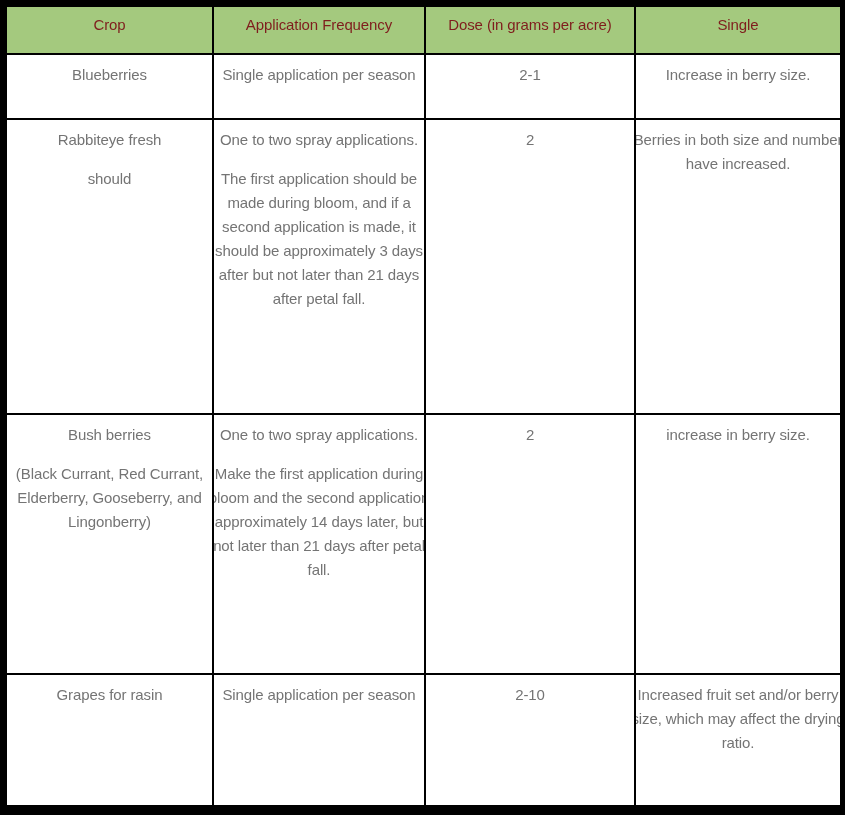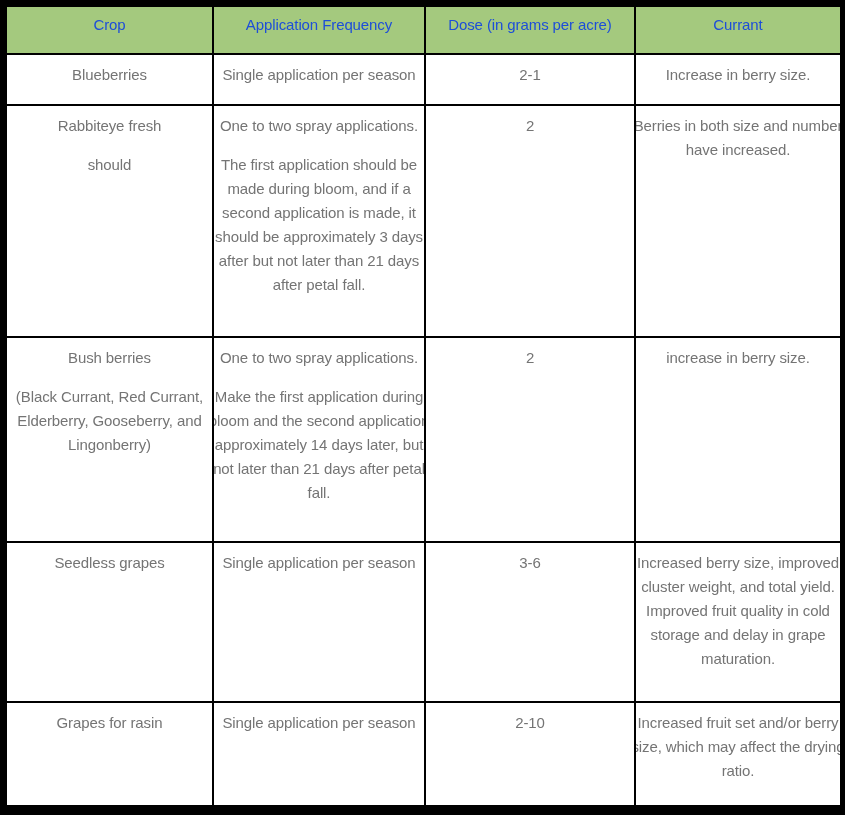--- a/index.html
+++ b/index.html
@@ -29,21 +29,21 @@
   th, td {
     border: 2px solid #000;
     vertical-align: top;
     text-align: center;
     padding: 8px 2px;
     overflow: hidden;
     font-weight: normal;
   }
   thead th {
     background: #a4c97e;
-    color: #1d4ed8;
+    color: #7f1d1d;
     height: 36px;
     padding-top: 6px;
     padding-bottom: 4px;
   }
   td p { margin: 0 0 15px 0; }
   td p:last-child { margin-bottom: 0; }
   
   p.wide { width: calc(100% + 18px); margin-left: -9px; }
   tbody tr.r1 { height: 44px; }
   tbody tr.r2 { height: 198px; }
@@ -62,21 +62,21 @@
       <col class="c1">
         <col class="c2">
         <col class="c3">
         <col class="c4">
     </colgroup>
     <thead>
       <tr>
         <th>Crop</th>
         <th>Application Frequency</th>
         <th>Dose (in grams per acre)</th>
-        <th>Currant</th>
+        <th>Single</th>
       </tr>
     </thead>
     <tbody>
       <tr class="r1">
         <td>
             <p>Blueberries</p>
           </td>
         <td>
             <p>Single application per season</p>
           </td>
@@ -106,32 +106,20 @@
         </td>
         <td>
           <p>One to two spray applications.</p>
           <p class="wide">Make the first application during bloom and the second application approximately 14 days later, but not later than 21 days after petal fall.</p>
         </td>
         <td>2</td>
         <td>
             <p>increase in berry size.</p>
           </td>
       </tr>
-      <tr class="r4">
-        <td>
-            <p>Seedless grapes</p>
-          </td>
-        <td>
-            <p>Single application per season</p>
-          </td>
-        <td>3-6</td>
-        <td>
-            <p class="wide">Increased berry size, improved cluster weight, and total yield. Improved fruit quality in cold storage and delay in grape maturation.</p>
-          </td>
-      </tr>
       <tr class="r7">
         <td>
             <p>Grapes for rasin</p>
           </td>
         <td>
             <p>Single application per season</p>
           </td>
         <td>2-10</td>
         <td>
             <p class="wide">Increased fruit set and/or berry size, which may affect the drying ratio.</p>

